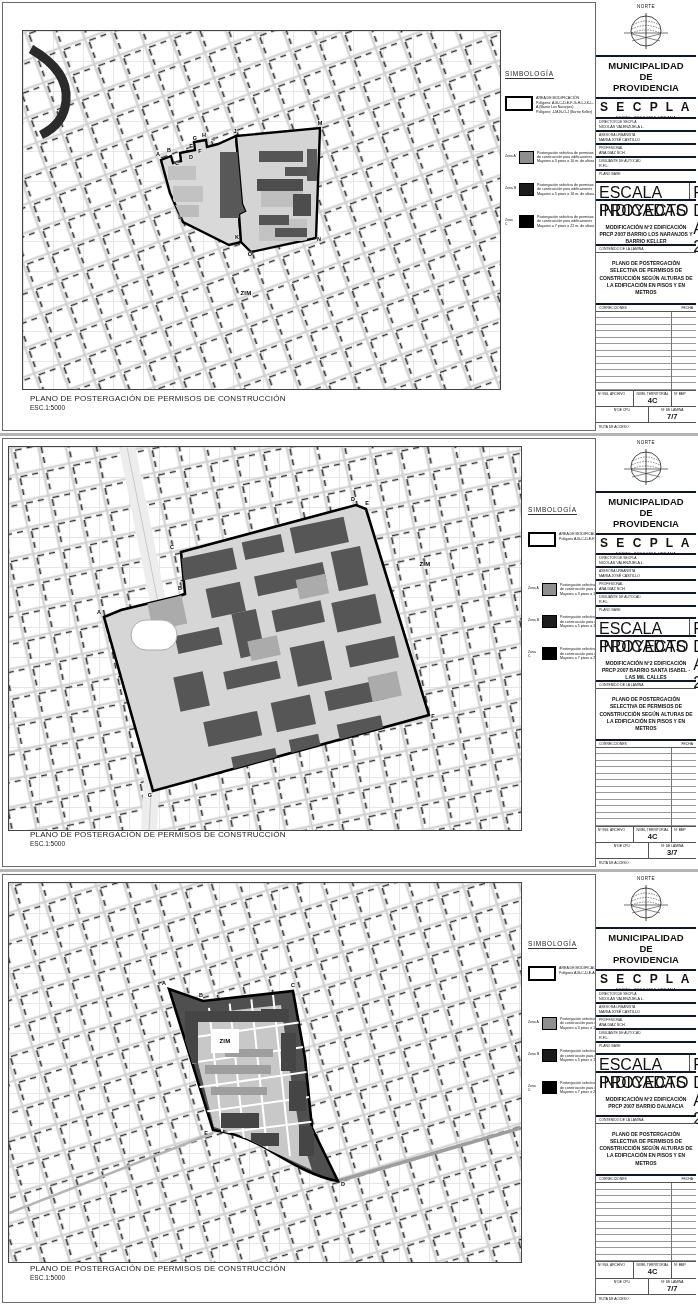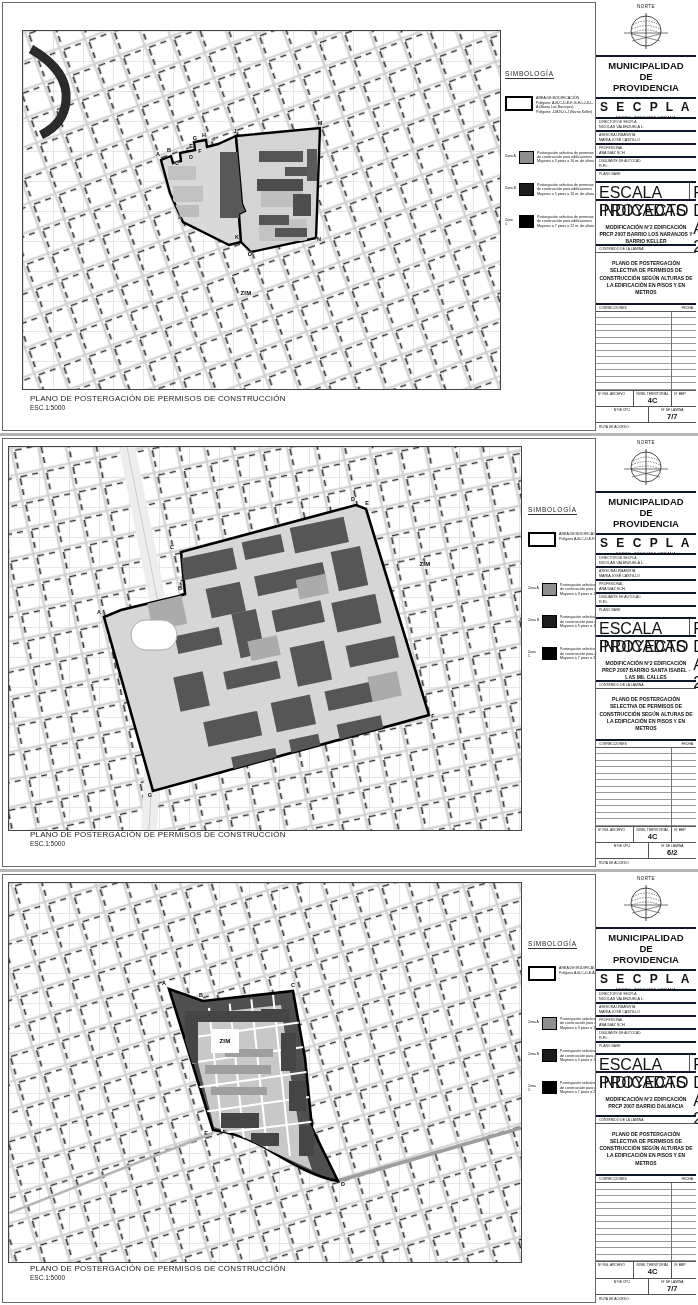--- a/index.html
+++ b/index.html
@@ -427,21 +427,21 @@
       <div class="tbb-cell brd-r cc" style="flex:1.25">
           <div>NIVEL TERRITORIAL</div>
           <div class="bigval">4C</div>
         </div>
       <div class="tbb-cell" style="flex:.75">Nº BMP</div>
     </div>
     <div class="tbb-row">
       <div class="tbb-cell brd-r cc" style="flex:1.1">NºDE CPU</div>
       <div class="tbb-cell cc" style="flex:1">
           <div>Nº DE LAMINA</div>
-          <div class="bigval">6/2</div>
+          <div class="bigval">3/7</div>
         </div>
     </div>
     <div class="tbb-ruta">RUTA DE ACCESO :</div>
   </div>
 
   <div class="footer" style="left:30px;top:394px">
     <div class="ft">PLANO DE POSTERGACIÓN DE PERMISOS DE CONSTRUCCIÓN</div>
     <div class="esc">ESC.1:5000</div>
   </div>
 </div>

